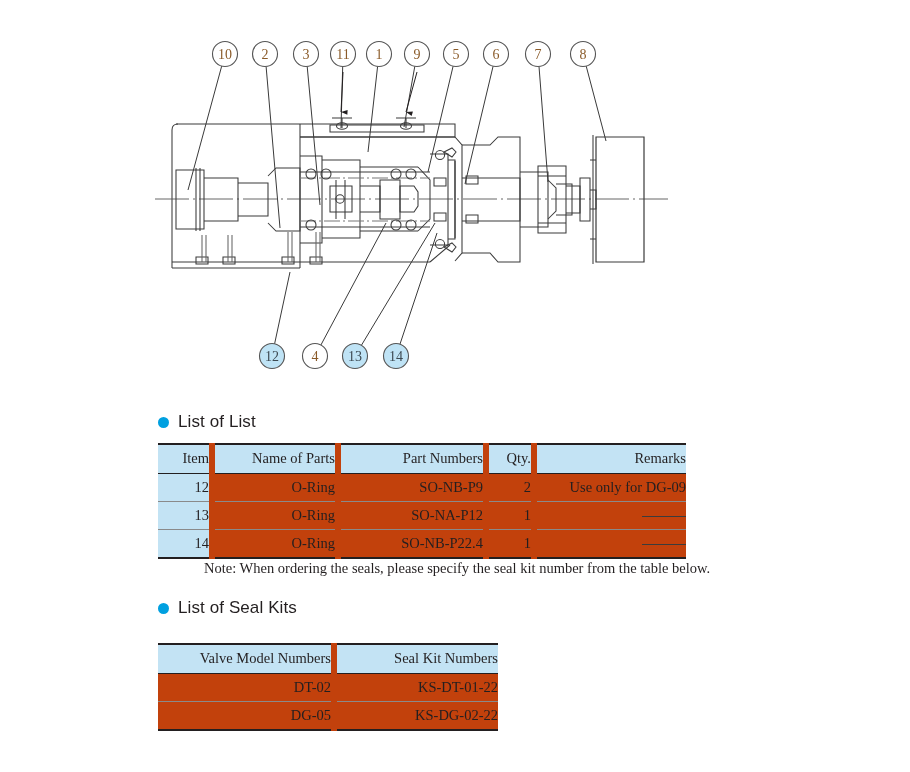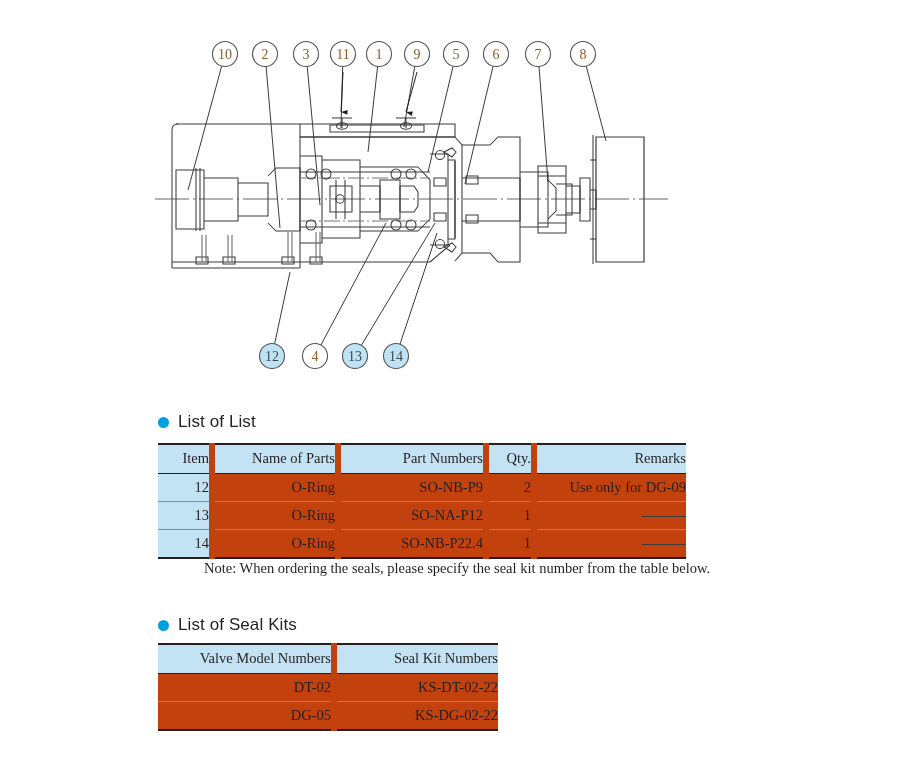--- a/index.html
+++ b/index.html
@@ -331,39 +331,39 @@
         <td class="body-cell rule-bot-thick col-div-l">O-Ring</td>
         <td class="body-cell rule-bot-thick col-div-l">SO-NB-P22.4</td>
         <td class="body-cell rule-bot-thick col-div-l">1</td>
         <td class="body-cell rule-bot-thick col-div-l"><span class="dash-mark"></span></td>
       </tr>
     </tbody>
 </table>
 
 <div class="note-line" style="left:158px; top:560px;margin-left:46px;">Note: When ordering the seals, please specify the seal kit number from the table below.</div>
 
-<div class="section-heading" style="left:158px; top:615px;">
+<div class="section-heading" style="left:158px; top:598px;">
   <span class="bullet-dot"></span>
   <span>List of Seal Kits</span>
 </div>
 
 <table class="doc-table" id="kits-table" style="left:158px; top:643px; width:340px;">
   <colgroup>
       <col style="width:176px">
       <col style="width:164px">
     </colgroup>
   <thead>
     <tr>
       <th class="hdr-cell rule-top-thick rule-bot-mid">Valve Model Numbers</th>
       <th class="hdr-cell rule-top-thick rule-bot-mid col-div-l">Seal Kit Numbers</th>
     </tr>
   </thead>
   <tbody id="kits-tbody">
       <tr>
         <td class="body-cell rule-bot-thin">DT-02</td>
-        <td class="body-cell rule-bot-thin col-div-l">KS-DT-02-22</td>
+        <td class="body-cell rule-bot-thin col-div-l">KS-DT-01-22</td>
       </tr>
       <tr>
         <td class="body-cell rule-bot-thick">DG-05</td>
         <td class="body-cell rule-bot-thick col-div-l">KS-DG-02-22</td>
       </tr>
     </tbody>
 </table>
 
 </body></html>

